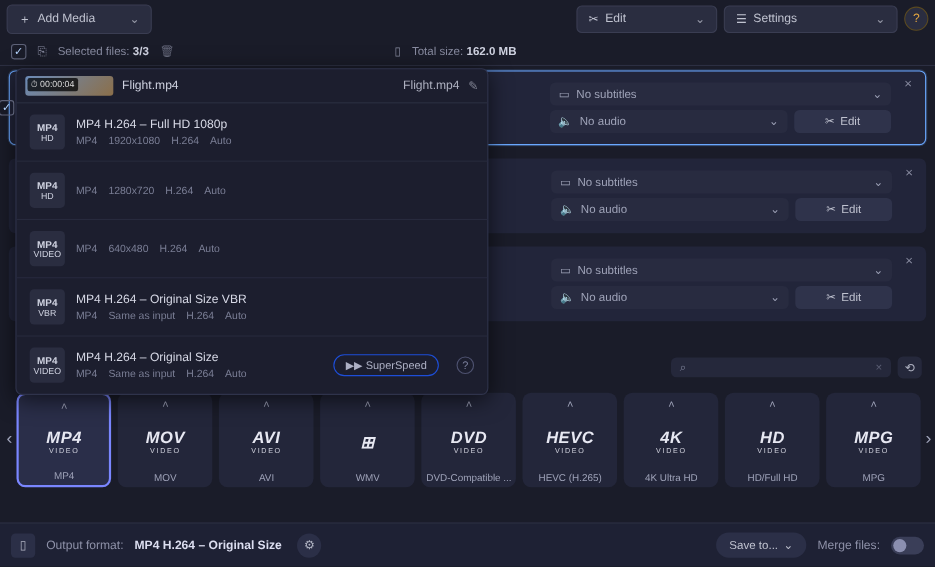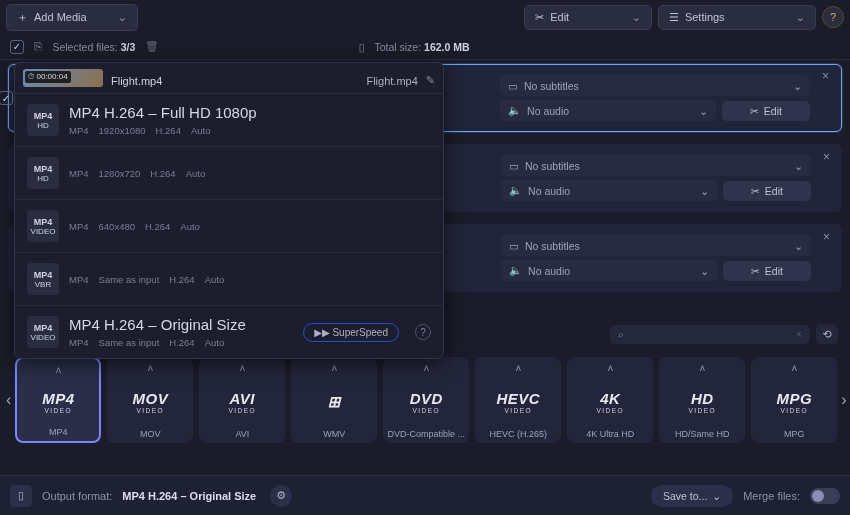--- a/index.html
+++ b/index.html
@@ -75,39 +75,39 @@
 .close-x { color: #888ba0; padding: 0 4px; cursor: pointer; font-size: 12px; }
 
 
 .preset-overlay {
   position: absolute; left: 14px; top: 62px; width: 430px;
   background: #1c1e2e; border: 1px solid #2f334b;
   border-radius: 6px; box-shadow: 0 4px 20px rgba(0,0,0,.6);
   z-index: 50;
 }
 .preset-head {
-  display: flex; align-items: flex-end; gap: 8px;
+  display: flex; align-items: center; gap: 8px;
   padding: 6px 8px; border-bottom: 1px solid #2c2f42;
 }
 .preset-head .thumb { width: 80px; height: 18px; border-radius: 3px; }
 .preset-head .pen { margin-left: auto; opacity: .7; }
 .preset-item {
   display: flex; align-items: center; gap: 10px;
   padding: 10px 12px; border-bottom: 1px solid #272a3d;
 }
 .preset-item:last-child { border-bottom: none; }
 .preset-icon {
   width: 32px; height: 32px; border-radius: 4px;
   background: #2a2d40; display: flex; flex-direction: column;
   align-items: center; justify-content: center; font-size: 8px;
   color: #cfd2e0;
 }
 .preset-icon .l1 { font-weight: bold; font-size: 9px; }
 .preset-body { flex: 1; }
-.preset-title { color: #d6d8e5; font-size: 15px; margin-bottom: 4px; }
+.preset-title { color: #d6d8e5; font-size: 11px; margin-bottom: 4px; }
 .preset-meta { color: #7a7e95; font-size: 9.5px; display: flex; gap: 10px; }
 .superspeed {
   display: inline-flex; align-items: center; gap: 5px;
   border: 1px solid #1d4ed8; border-radius: 12px;
   padding: 3px 10px; font-size: 10px; color: #adb0c4;
 }
 .info-circ {
   width: 16px; height: 16px; border-radius: 50%;
   border: 1px solid #4e5270; display: flex;
   align-items: center; justify-content: center;
@@ -364,20 +364,21 @@
             <span>Auto</span>
       </div>
     </div>
       </div>
       <div class="preset-item">
     <div class="preset-icon">
       <span class="l1">MP4</span>
           <span>VBR</span>
     </div>
     <div class="preset-body">
+      <div class="preset-title">MP4 H.264 – Original Size VBR</div>
       <div class="preset-meta">
         <span>MP4</span>
             <span>Same as input</span>
             <span>H.264</span>
             <span>Auto</span>
       </div>
     </div>
       </div>
       <div class="preset-item">
     <div class="preset-icon">
@@ -467,21 +468,21 @@
       <span class="sm">VIDEO</span>
     </div>
     <span class="fmt-lbl">4K Ultra HD</span>
       </div>
       <div class="fmt-card">
     <span class="up">˄</span>
     <div class="fmt-logo">
       <span class="big">HD</span>
       <span class="sm">VIDEO</span>
     </div>
-    <span class="fmt-lbl">HD/Same HD</span>
+    <span class="fmt-lbl">HD/Full HD</span>
       </div>
       <div class="fmt-card">
     <span class="up">˄</span>
     <div class="fmt-logo">
       <span class="big">MPG</span>
       <span class="sm">VIDEO</span>
     </div>
     <span class="fmt-lbl">MPG</span>
       </div>
     </div>

